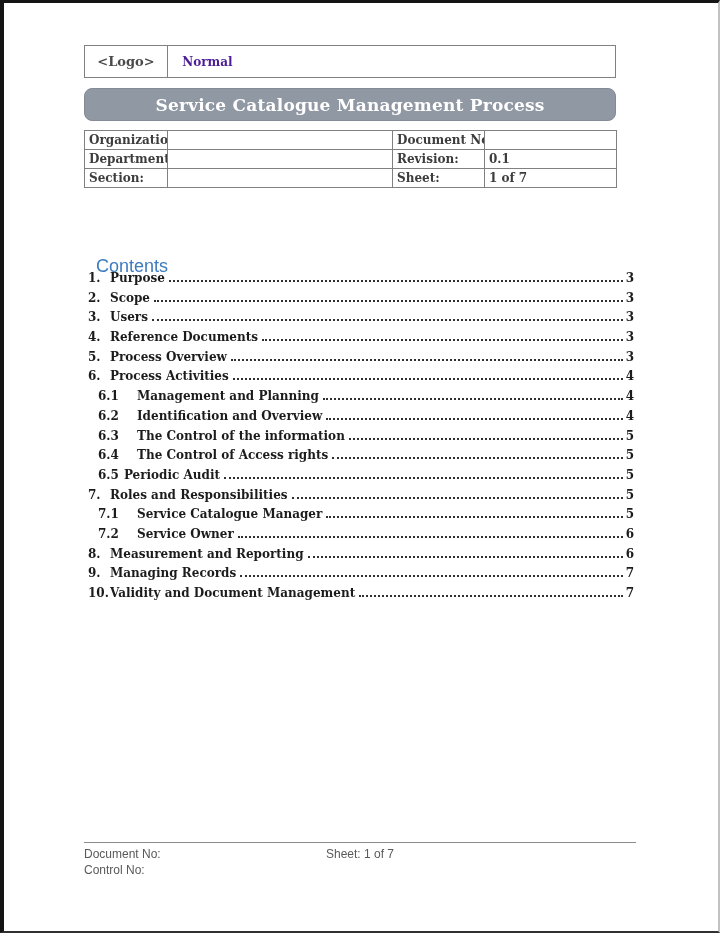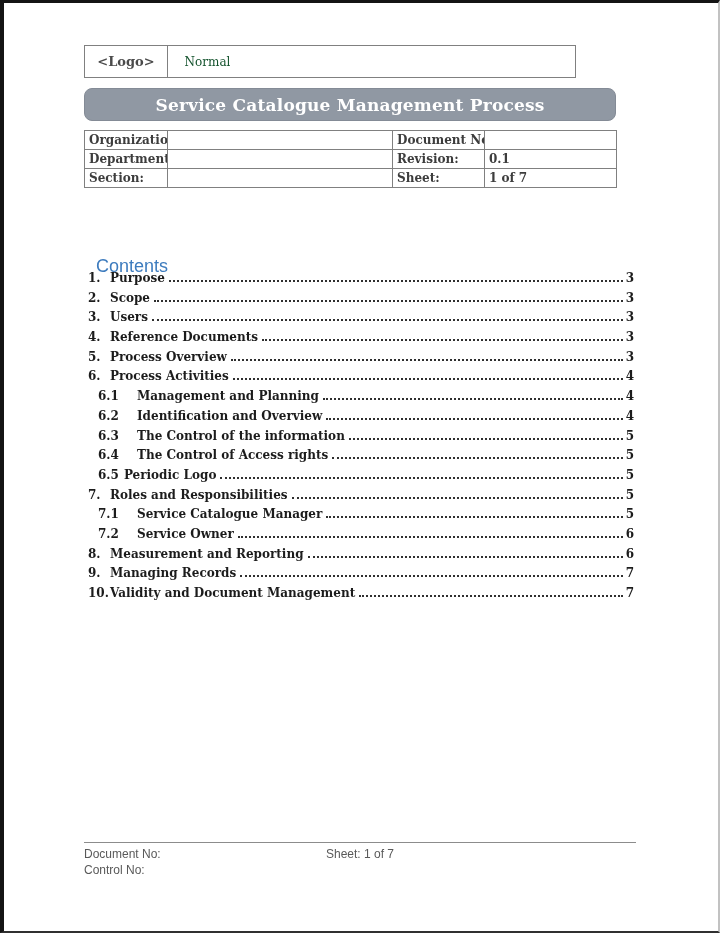--- a/index.html
+++ b/index.html
@@ -5,31 +5,31 @@
   html,body { margin:0; padding:0; background:#e8e8e8; }
   .page {
     position:relative; width:720px; height:933px; box-sizing:border-box;
     background:#ffffff; overflow:hidden;
     border-left:4px solid #141414; border-top:3px solid #141414;
     border-bottom:2px solid #303030; border-right:2px solid #c2c2c2;
     font-family:"DejaVu Serif", serif;
   }
   
   .header-table {
-    position:absolute; left:80px; top:42px; width:492px; height:33px;
+    position:absolute; left:80px; top:42px; width:532px; height:33px;
     display:flex; border:1px solid #808080; box-sizing:border-box;
   }
   .hcell {
     display:flex; align-items:center; justify-content:center;
     border-right:1px solid #808080; box-sizing:border-box;
     font-size:13px; font-weight:bold; color:#4a4a4a;
   }
   .hcell.logo    { width:83px; }
   .hcell.company { flex:1; }
-  .hcell.status  { width:79px; border-right:none; font-weight:normal; font-size:12px; color:#14532d; }
+  .hcell.status  { width:79px; border-right:none; font-weight:bold; font-size:12px; color:#4c1d95; }
   
   .title-bar {
     position:absolute; left:80px; top:85px; width:532px; height:33px;
     box-sizing:border-box; border:1px solid #848b96; background:#9098a3;
     display:flex; align-items:center; justify-content:center;
     color:#ffffff; font-size:17px; font-weight:bold; letter-spacing:.2px;
   }
   
   .info-table {
     position:absolute; left:80px; top:127px; width:532px;
@@ -179,21 +179,21 @@
       <span class="toc-page">5</span>
     </div>
     <div class="toc-row lvl2">
       <span class="toc-num">6.4</span>
       <span class="toc-label">The Control of Access rights</span>
       <span class="toc-leader"></span>
       <span class="toc-page">5</span>
     </div>
     <div class="toc-row lvl2 no-tab">
       <span class="toc-num">6.5</span>
-      <span class="toc-label">Periodic Logo</span>
+      <span class="toc-label">Periodic Audit</span>
       <span class="toc-leader"></span>
       <span class="toc-page">5</span>
     </div>
     <div class="toc-row lvl1">
       <span class="toc-num">7.</span>
       <span class="toc-label">Roles and Responsibilities</span>
       <span class="toc-leader"></span>
       <span class="toc-page">5</span>
     </div>
     <div class="toc-row lvl2">

